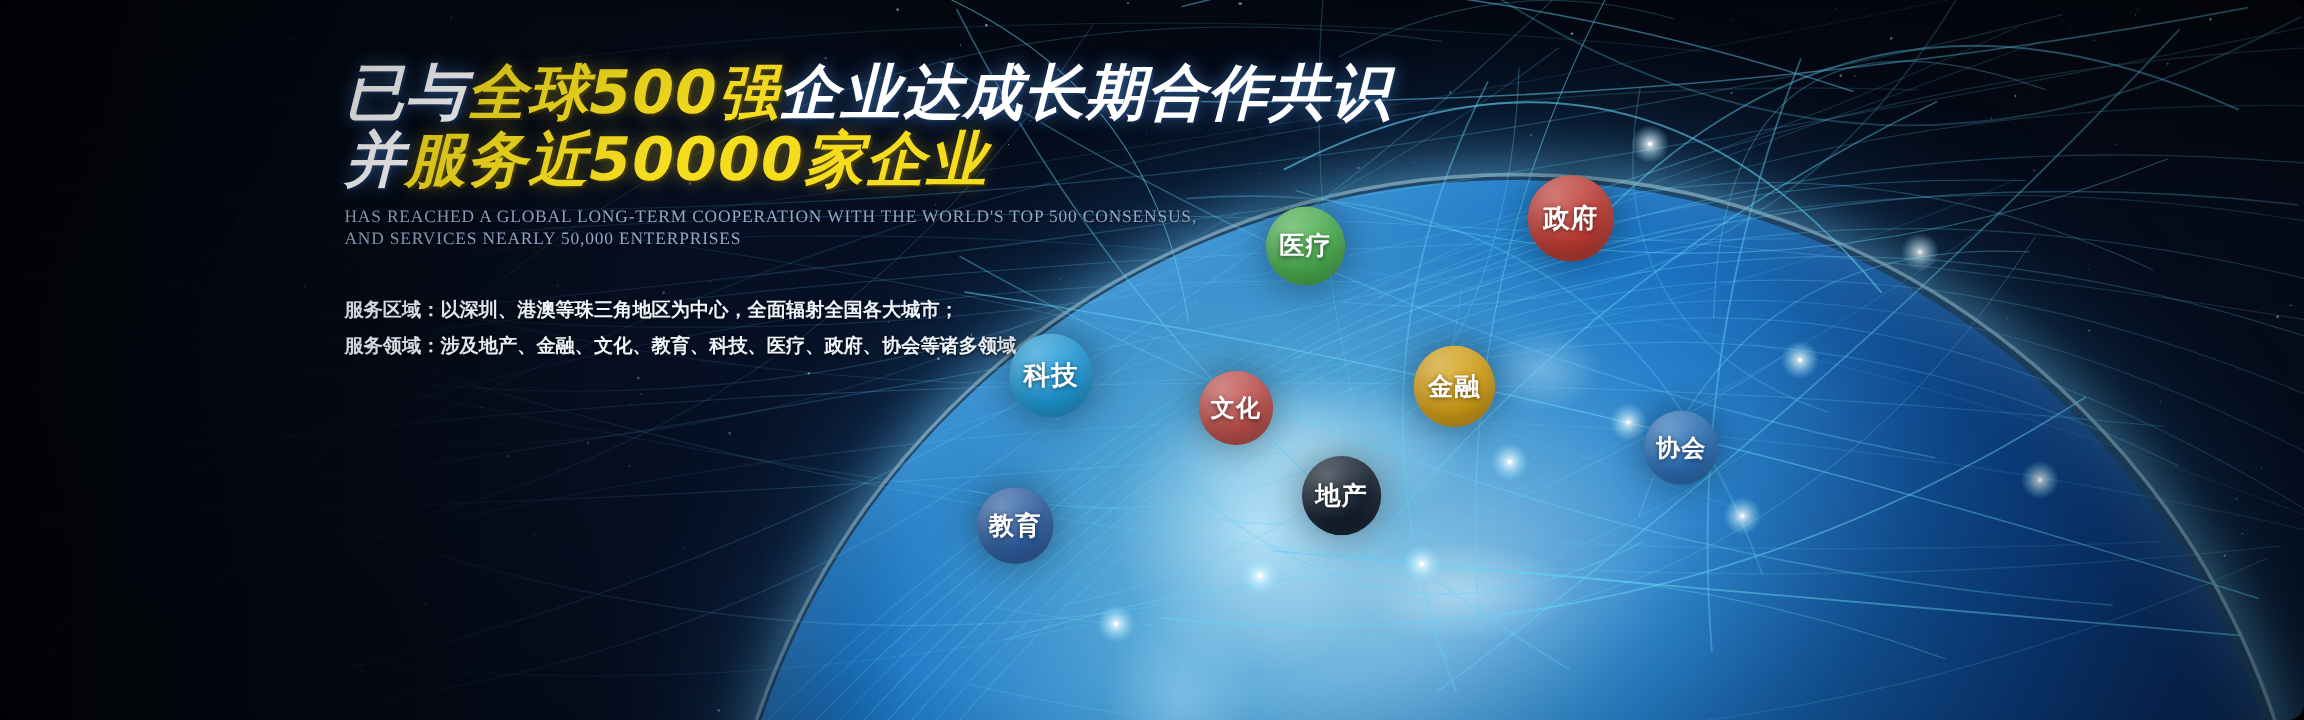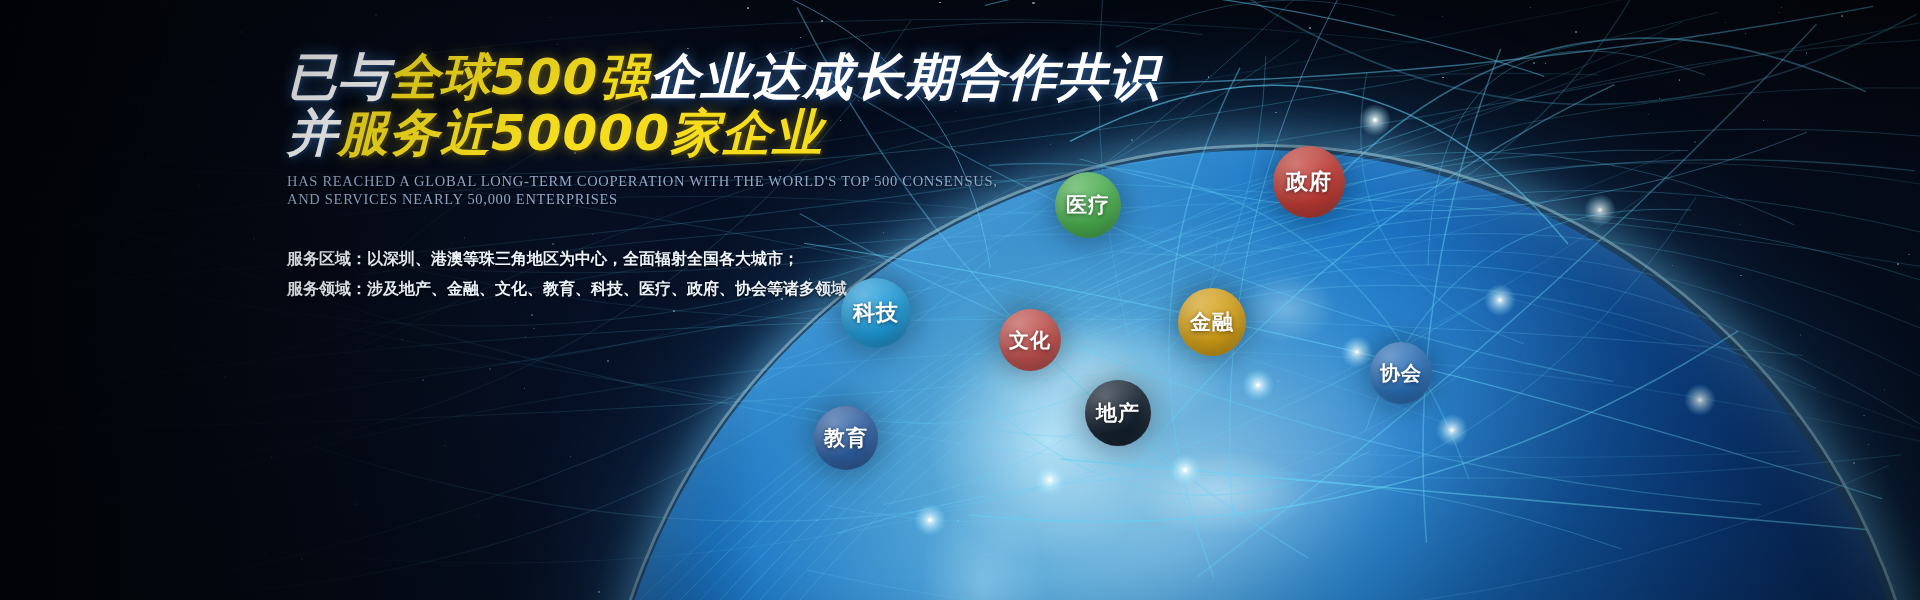--- a/index.html
+++ b/index.html
@@ -1,18 +1,18 @@
 <!DOCTYPE html>
 <html><head>
 <meta charset="utf-8">
 <style>
   html,body{margin:0;padding:0;background:#000;}
   body{width:1920px;height:600px;overflow:hidden;font-family:"Liberation Sans","DejaVu Sans",sans-serif;}
 
-  #banner{position:relative;width:1920px;height:600px;overflow:hidden;background:#050a18;}
+  #banner{position:relative;width:1920px;height:600px;overflow:hidden;background:#050a18;border-radius:14px;}
 
   
   .bg-space{position:absolute;inset:0;
     background:
       radial-gradient(ellipse 900px 520px at 1180px 560px, rgba(70,150,225,.55) 0%, rgba(30,80,150,.25) 45%, rgba(0,0,0,0) 72%),
       radial-gradient(ellipse 1400px 700px at 1350px 700px, rgba(25,90,170,.45) 0%, rgba(8,25,60,0) 70%),
       radial-gradient(ellipse 700px 400px at 250px 120px, rgba(18,36,70,.9) 0%, rgba(5,10,24,0) 75%),
       linear-gradient(160deg,#04070f 0%, #070d1e 28%, #0a1730 55%, #0d2palette 60%, #102a4e 100%);
     background-color:#061024;
   }

